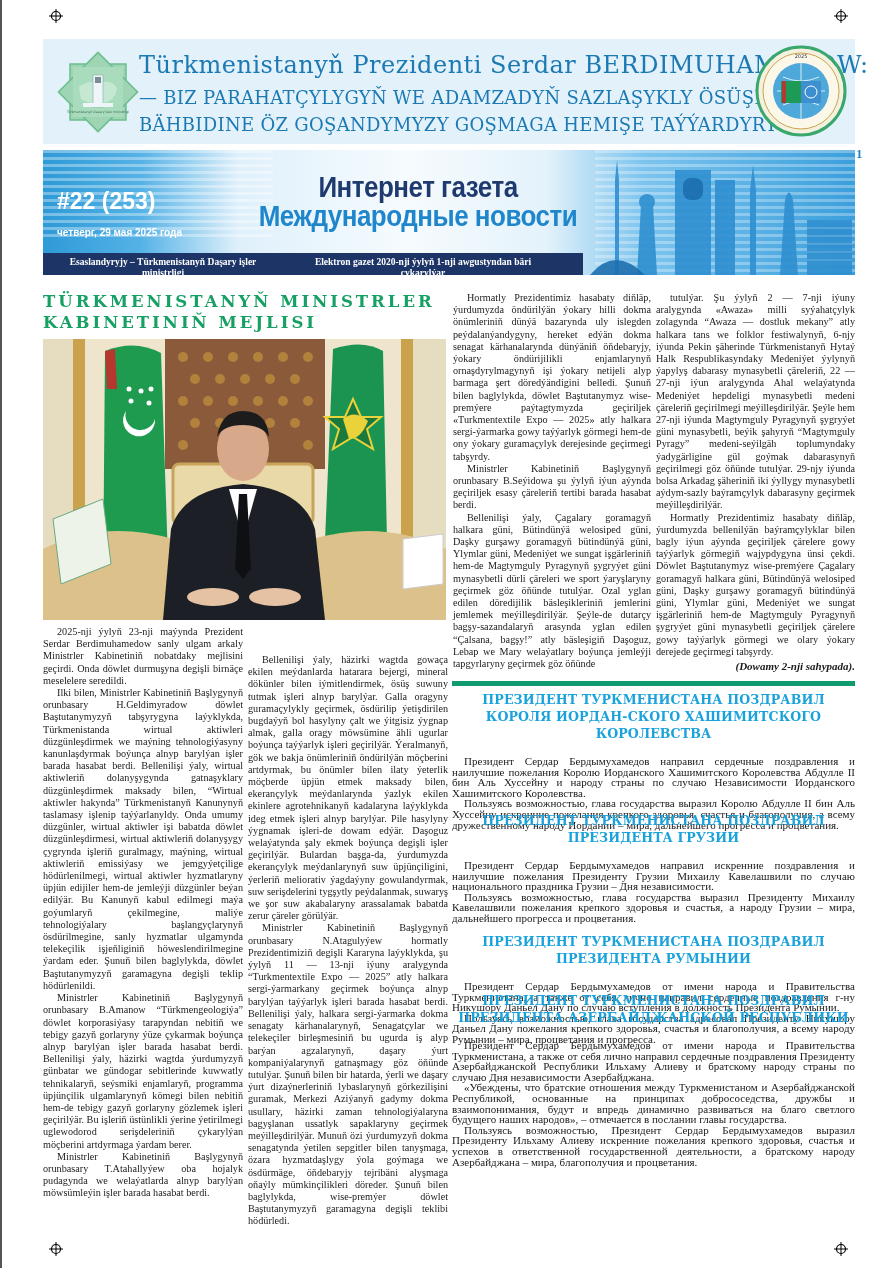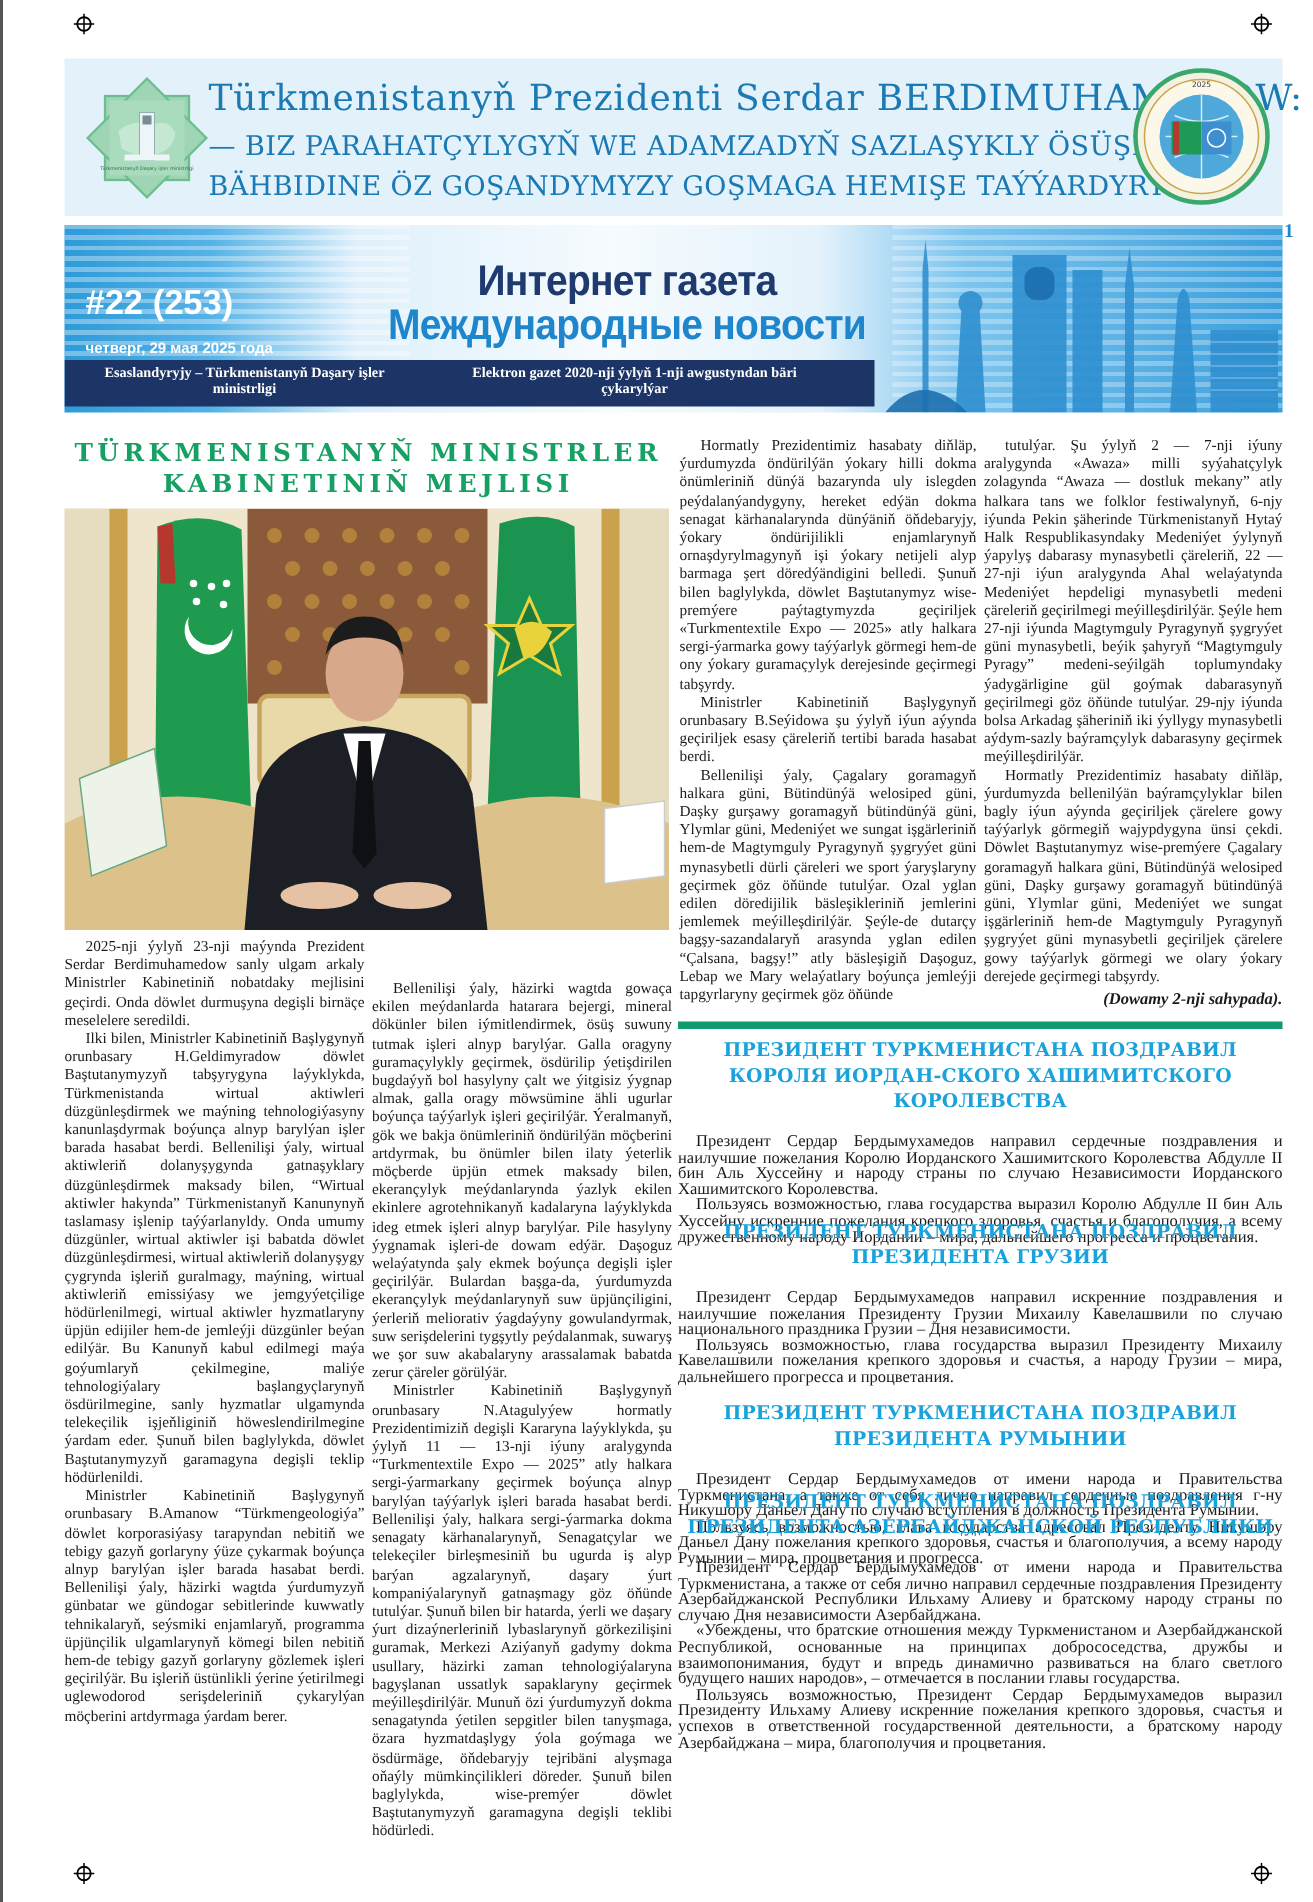--- a/index.html
+++ b/index.html
@@ -22,29 +22,29 @@
   .masthead { position: absolute; left: 43px; top: 150px; width: 812px; height: 125px; overflow: hidden;
               background: linear-gradient(90deg, #2e9ad8 0%, #55b2e6 12%, #dff0fb 24%, #f6fbfe 45%, #e4f2fb 62%, #7cc4ee 74%, #3b9fdc 100%); }
   .masthead .stripes { position: absolute; left: 0; top: 0; width: 230px; height: 90px;
               background: repeating-linear-gradient(180deg, rgba(255,255,255,0.35) 0 3px, rgba(255,255,255,0) 3px 7px); }
   .masthead .stripes-r { position: absolute; right: 0; top: 0; width: 260px; height: 125px;
               background: repeating-linear-gradient(180deg, rgba(255,255,255,0.3) 0 3px, rgba(255,255,255,0) 3px 7px); }
   .issue-num { position: absolute; left: 14px; top: 38px; font-family: "Liberation Sans", sans-serif; font-weight: bold; font-size: 23px; color: #ffffff; }
   .issue-date { position: absolute; left: 14px; top: 77px; font-size: 10px; font-weight: bold; color: #ffffff; font-family: Liberation Sans, sans-serif; }
   .mh-title1 { position: absolute; left: 190px; width: 370px; text-align: center; top: 22px; font-family: "Liberation Sans", sans-serif; font-weight: bold; font-size: 26px; color: #1e3a6e; letter-spacing: -0.5px; transform: scaleY(1.1); }
   .mh-title2 { position: absolute; left: 190px; width: 370px; text-align: center; top: 51px; font-family: "Liberation Sans", sans-serif; font-weight: bold; font-size: 26px; color: #1f86cc; letter-spacing: -0.5px; transform: scaleY(1.1); }
-  .mh-bar { position: absolute; left: 0; top: 90px; width: 540px; height: 31px; background: #1d3467; }
+  .mh-bar { position: absolute; left: 0; top: 103px; width: 540px; height: 31px; background: #1d3467; }
   .mh-bar .cell { position: absolute; top: 4px; color: #ffffff; font-size: 9.5px; font-weight: bold; text-align: center; line-height: 11px; }
   .mh-bar .c1 { left: 20px; width: 200px; }
   .mh-bar .c2 { left: 270px; width: 220px; }
   .skyline { position: absolute; right: 0; bottom: 0; width: 280px; height: 125px; }
   .page-num { position: absolute; left: 856px; top: 146px; font-size: 13px; font-weight: bold; color: #1f86cc; }
 
   
-  .headline { position: absolute; left: 43px; width: 405px; top: 291px; text-align: center; color: #17a063; font-family: "DejaVu Serif", serif; font-weight: bold; font-size: 16.5px; letter-spacing: 3px; line-height: 21px; }
+  .headline { position: absolute; left: 43px; width: 405px; top: 291px; text-align: left; color: #17a063; font-family: "DejaVu Serif", serif; font-weight: bold; font-size: 16.5px; letter-spacing: 3px; line-height: 21px; }
   .photo { position: absolute; left: 43px; top: 339px; width: 403px; height: 281px; overflow: hidden; background: #efe4cc; }
 
   
   .col { position: absolute; font-size: 10.2px; line-height: 12.2px; text-align: justify; hyphens: auto; }
   .col p { margin: 0; text-indent: 14px; }
   .col1 { left: 43px; top: 626px; width: 200px; }
   .col2 { left: 248px; top: 626px; width: 200px; margin-top: 28px; }
   .col3 { left: 453px; top: 292px; width: 198px; }
   .col4 { left: 656px; top: 292px; width: 199px; }
   .continued { text-align: right; font-style: italic; font-weight: bold; font-size: 11px; margin-top: 2px; }
@@ -227,20 +227,21 @@
     <path d="M196 155 L204 155 L208 230 L200 240 L192 230 Z" fill="#0f1014"></path>
     <ellipse cx="170" cy="258" rx="26" ry="9" fill="#e6c2a5"></ellipse>
     <ellipse cx="232" cy="258" rx="26" ry="9" fill="#e6c2a5"></ellipse>
   </svg>
 </div>
 
 <div class="col col1">
   <p>2025-nji ýylyň 23-nji maýynda Prezident Serdar Berdimuhamedow sanly ulgam arkaly Ministrler Kabinetiniň nobatdaky mejlisini geçirdi. Onda döwlet durmuşyna degişli birnäçe meselelere seredildi.</p>
   <p>Ilki bilen, Ministrler Kabinetiniň Başlygynyň orunbasary H.Geldimyradow döwlet Baştutanymyzyň tabşyrygyna laýyklykda, Türkmenistanda wirtual aktiwleri düzgünleşdirmek we maýning tehnologiýasyny kanunlaşdyrmak boýunça alnyp barylýan işler barada hasabat berdi. Bellenilişi ýaly, wirtual aktiwleriň dolanyşygynda gatnaşyklary düzgünleşdirmek maksady bilen, “Wirtual aktiwler hakynda” Türkmenistanyň Kanunynyň taslamasy işlenip taýýarlanyldy. Onda umumy düzgünler, wirtual aktiwler işi babatda döwlet düzgünleşdirmesi, wirtual aktiwleriň dolanyşygy çygrynda işleriň guralmagy, maýning, wirtual aktiwleriň emissiýasy we jemgyýetçilige hödürlenilmegi, wirtual aktiwler hyzmatlaryny üpjün edijiler hem-de jemleýji düzgünler beýan edilýär. Bu Kanunyň kabul edilmegi maýa goýumlaryň çekilmegine, maliýe tehnologiýalary başlangyçlarynyň ösdürilmegine, sanly hyzmatlar ulgamynda telekeçilik işjeňliginiň höweslendirilmegine ýardam eder. Şunuň bilen baglylykda, döwlet Baştutanymyzyň garamagyna degişli teklip hödürlenildi.</p>
   <p>Ministrler Kabinetiniň Başlygynyň orunbasary B.Amanow “Türkmengeologiýa” döwlet korporasiýasy tarapyndan nebitiň we tebigy gazyň gorlaryny ýüze çykarmak boýunça alnyp barylýan işler barada hasabat berdi. Bellenilişi ýaly, häzirki wagtda ýurdumyzyň günbatar we gündogar sebitlerinde kuwwatly tehnikalaryň, seýsmiki enjamlaryň, programma üpjünçilik ulgamlarynyň kömegi bilen nebitiň hem-de tebigy gazyň gorlaryny gözlemek işleri geçirilýär. Bu işleriň üstünlikli ýerine ýetirilmegi uglewodorod serişdeleriniň çykarylýan möçberini artdyrmaga ýardam berer.</p>
+  <p>Ministrler Kabinetiniň Başlygynyň orunbasary T.Atahallyýew oba hojalyk pudagynda we welaýatlarda alnyp barylýan möwsümleýin işler barada hasabat berdi.</p>
 </div>
 
 <div class="col col2">
   <p>Bellenilişi ýaly, häzirki wagtda gowaça ekilen meýdanlarda hatarara bejergi, mineral dökünler bilen iýmitlendirmek, ösüş suwuny tutmak işleri alnyp barylýar. Galla oragyny guramaçylykly geçirmek, ösdürilip ýetişdirilen bugdaýyň bol hasylyny çalt we ýitgisiz ýygnap almak, galla oragy möwsümine ähli ugurlar boýunça taýýarlyk işleri geçirilýär. Ýeralmanyň, gök we bakja önümleriniň öndürilýän möçberini artdyrmak, bu önümler bilen ilaty ýeterlik möçberde üpjün etmek maksady bilen, ekerançylyk meýdanlarynda ýazlyk ekilen ekinlere agrotehnikanyň kadalaryna laýyklykda ideg etmek işleri alnyp barylýar. Pile hasylyny ýygnamak işleri-de dowam edýär. Daşoguz welaýatynda şaly ekmek boýunça degişli işler geçirilýär. Bulardan başga-da, ýurdumyzda ekerançylyk meýdanlarynyň suw üpjünçiligini, ýerleriň meliorativ ýagdaýyny gowulandyrmak, suw serişdelerini tygşytly peýdalanmak, suwaryş we şor suw akabalaryny arassalamak babatda zerur çäreler görülýär.</p>
   <p>Ministrler Kabinetiniň Başlygynyň orunbasary N.Atagulyýew hormatly Prezidentimiziň degişli Kararyna laýyklykda, şu ýylyň 11 — 13-nji iýuny aralygynda “Turkmentextile Expo — 2025” atly halkara sergi-ýarmarkany geçirmek boýunça alnyp barylýan taýýarlyk işleri barada hasabat berdi. Bellenilişi ýaly, halkara sergi-ýarmarka dokma senagaty kärhanalarynyň, Senagatçylar we telekeçiler birleşmesiniň bu ugurda iş alyp barýan agzalarynyň, daşary ýurt kompaniýalarynyň gatnaşmagy göz öňünde tutulýar. Şunuň bilen bir hatarda, ýerli we daşary ýurt dizaýnerleriniň lybaslarynyň görkezilişini guramak, Merkezi Aziýanyň gadymy dokma usullary, häzirki zaman tehnologiýalaryna bagyşlanan ussatlyk sapaklaryny geçirmek meýilleşdirilýär. Munuň özi ýurdumyzyň dokma senagatynda ýetilen sepgitler bilen tanyşmaga, özara hyzmatdaşlygy ýola goýmaga we ösdürmäge, öňdebaryjy tejribäni alyşmaga oňaýly mümkinçilikleri döreder. Şunuň bilen baglylykda, wise-premýer döwlet Baştutanymyzyň garamagyna degişli teklibi hödürledi.</p>
 </div>
 
 <div class="col col3">
   <p>Hormatly Prezidentimiz hasabaty diňläp, ýurdumyzda öndürilýän ýokary hilli dokma önümleriniň dünýä bazarynda uly islegden peýdalanýandygyny, hereket edýän dokma senagat kärhanalarynda dünýäniň öňdebaryjy, ýokary öndürijilikli enjamlarynyň ornaşdyrylmagynyň işi ýokary netijeli alyp barmaga şert döredýändigini belledi. Şunuň bilen baglylykda, döwlet Baştutanymyz wise-premýere paýtagtymyzda geçiriljek «Turkmentextile Expo — 2025» atly halkara sergi-ýarmarka gowy taýýarlyk görmegi hem-de ony ýokary guramaçylyk derejesinde geçirmegi tabşyrdy.</p>
   <p>Ministrler Kabinetiniň Başlygynyň orunbasary B.Seýidowa şu ýylyň iýun aýynda geçiriljek esasy çäreleriň tertibi barada hasabat berdi.</p>

